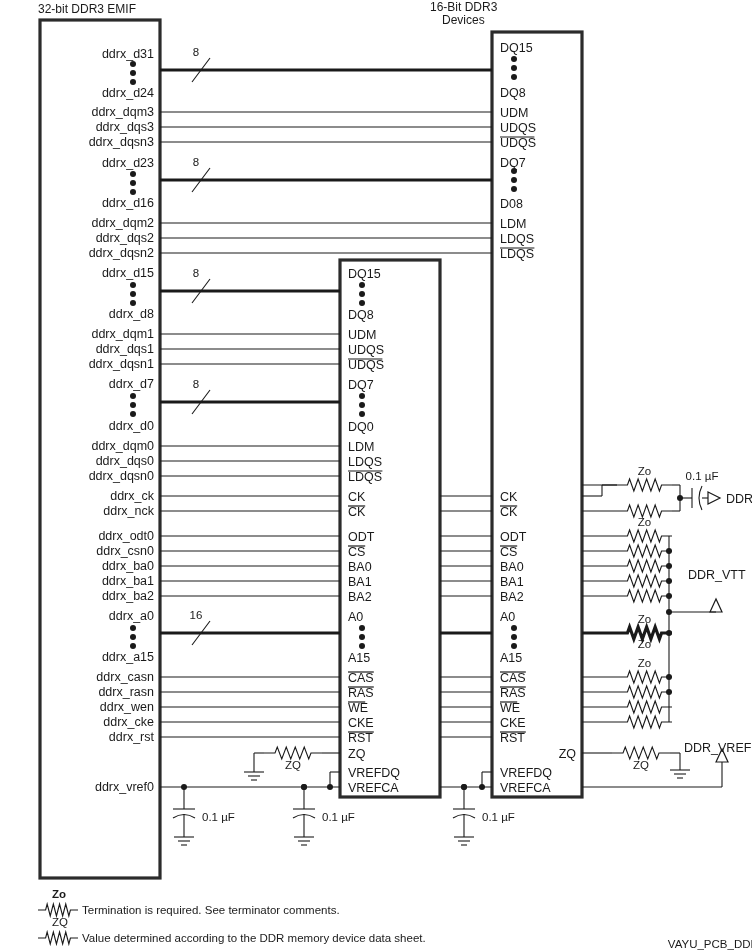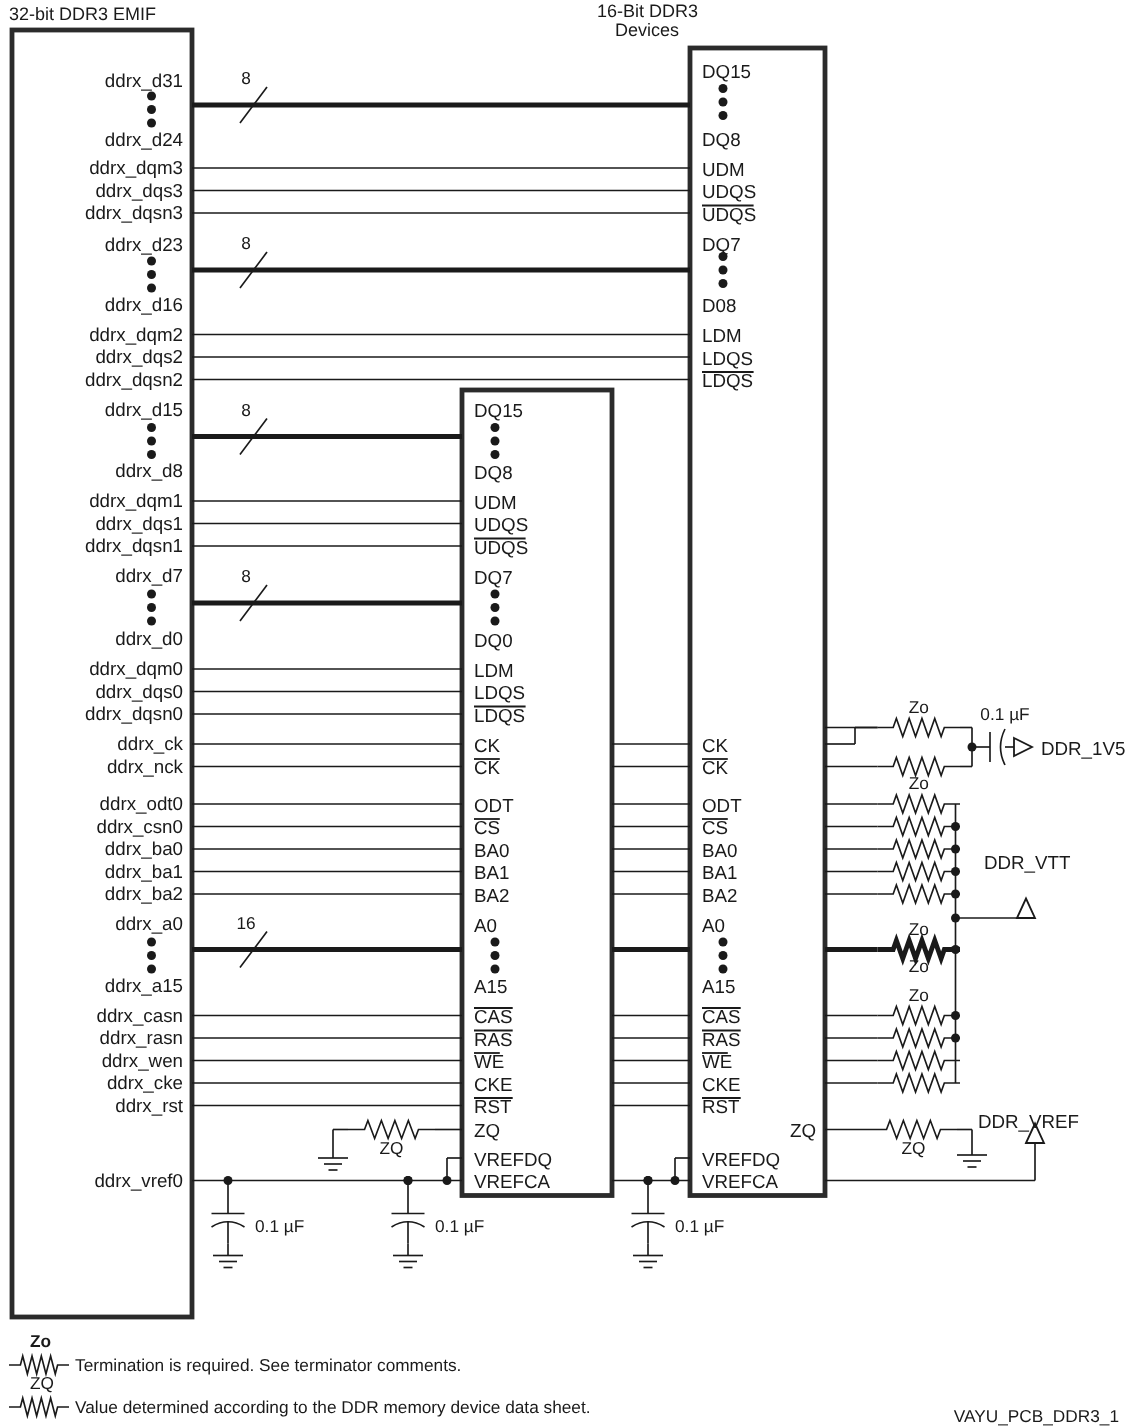--- a/index.html
+++ b/index.html
@@ -1,18 +1,18 @@
 <!DOCTYPE html>
 <html><head>
 <meta charset="utf-8">
 <style>
   html,body{margin:0;padding:0;background:#ffffff;}
   body{width:752px;height:952px;overflow:hidden;
        font-family:"Liberation Sans", sans-serif;}
-  #root{position:relative;width:624px;height:952px;}
+  #root{position:relative;width:624px;height:952px;margin-left:32px;}
   svg{display:block;}
   text{font-family:"Liberation Sans", sans-serif;fill:#1a1a1a;}
   .lbl{font-size:11.5px;}
   .pin{font-size:12.5px;}
   .ttl{font-size:12px;}
   .sm{font-size:11.5px;}
   .bold{font-weight:bold;}
   .wire{stroke:#1a1a1a;stroke-width:1.1;fill:none;}
   .bus{stroke:#1a1a1a;stroke-width:3.2;fill:none;}
   .boxline{stroke:#2b2b2b;stroke-width:3.2;fill:#ffffff;}

